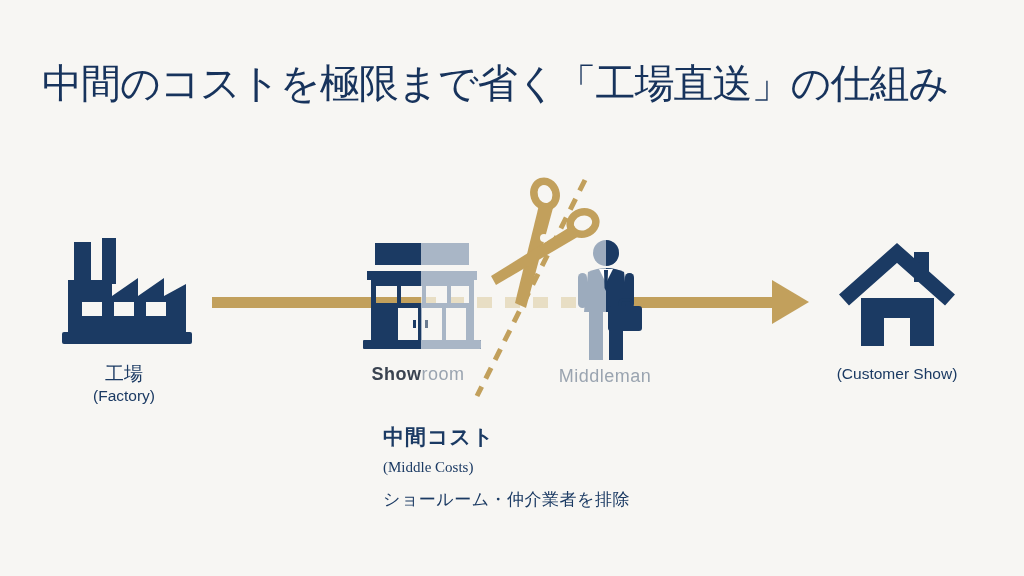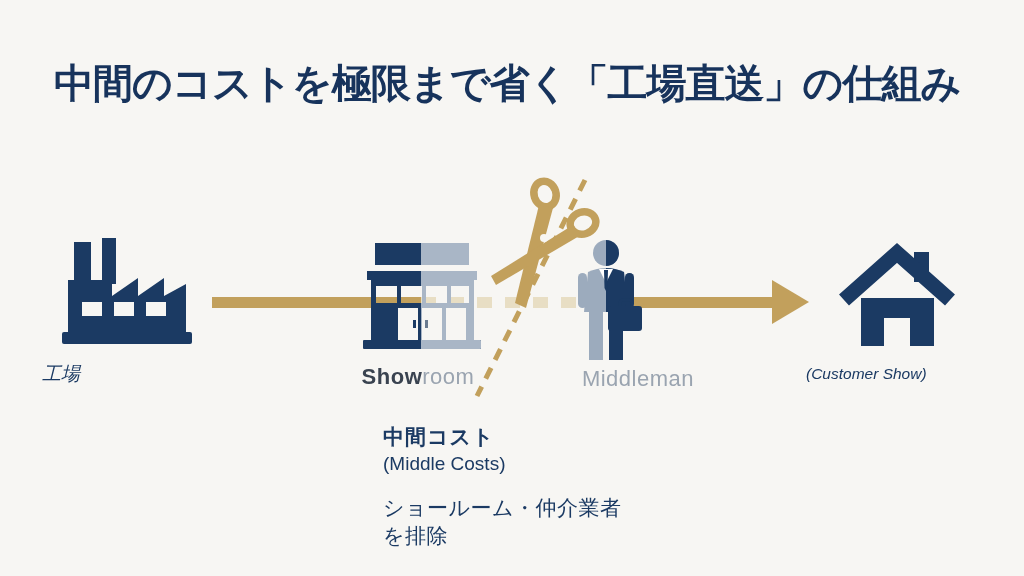--- a/index.html
+++ b/index.html
@@ -3,39 +3,39 @@
 <meta charset="utf-8">
 <style>
   :root{
     --bg:#f7f6f3; --navy:#1b3a63; --title:#17335c; --gold:#c2a05c;
     --beige:#e8dec4; --muted:#a9b6c6; --muted2:#9cabbd;
     --graylabel:#9aa4b0; --showlabel:#3a4350; --white:#ffffff;
   }
   *{margin:0;padding:0;box-sizing:border-box;}
   body{background:#dcdcdc;font-family:"Liberation Sans","DejaVu Sans",sans-serif;}
   .slide{position:relative;width:1024px;height:576px;background:var(--bg);overflow:hidden;}
-  .title{position:absolute;left:54px;top:56px;width:940px;font-size:40px;font-weight:700;
+  .title{position:absolute;left:42px;top:56px;width:940px;font-size:40px;font-weight:400;
          color:var(--title);letter-spacing:-1px;white-space:nowrap;}
   .bar{position:absolute;top:297px;height:11px;z-index:1;}
   .bar-solid{background:var(--gold);}
   .bar-dash{background:repeating-linear-gradient(to right,var(--beige) 0 15px,transparent 15px 28px);}
   .arrowhead{position:absolute;left:772px;top:280px;width:0;height:0;z-index:1;
              border-left:37px solid var(--gold);border-top:22px solid transparent;border-bottom:22px solid transparent;}
   .icon{position:absolute;z-index:3;}
   .scissors{z-index:4;}
   .cutline{position:absolute;z-index:2;}
-  .label{position:absolute;text-align:left;color:var(--navy);line-height:1.25;font-style:italic;}
+  .label{position:absolute;text-align:center;color:var(--navy);line-height:1.25;}
   .label .main{font-size:19px;font-weight:500;}
   .label .sub{font-size:15.5px;font-weight:400;}
-  .en-label{position:absolute;text-align:center;font-size:22px;color:var(--graylabel);letter-spacing:.5px;}
+  .en-label{position:absolute;text-align:center;font-size:18px;color:var(--graylabel);letter-spacing:.5px;}
   .en-label .strong{color:var(--showlabel);font-weight:600;}
   .costs{position:absolute;left:383px;top:423px;width:260px;color:var(--navy);}
   .costs .c-title{font-size:21px;font-weight:600;letter-spacing:1px;}
-  .costs .c-sub{font-size:19px;margin-top:2px;}
-  .costs .c-note{font-size:21px;margin-top:19px;letter-spacing:.5px;}
+  .costs .c-sub{font-size:15px;margin-top:8px;font-family:Liberation Serif, serif;}
+  .costs .c-note{font-size:17px;margin-top:12px;letter-spacing:.5px;}
   .fill-navy{fill:var(--navy);} .fill-muted{fill:var(--muted);} .fill-muted2{fill:var(--muted2);}
   .fill-gold{fill:var(--gold);} .fill-bgc{fill:var(--bg);} .fill-white{fill:var(--white);}
   .stroke-navy{stroke:var(--navy);fill:none;} .stroke-gold{stroke:var(--gold);fill:none;}
 </style>
 </head>
 <body>
 
 <div class="slide">
 
   <div class="title">中間のコストを極限まで省く「工場直送」の仕組み</div>
@@ -47,20 +47,21 @@
 
   <svg class="icon" style="left:62px;top:238px;" width="134" height="110" viewBox="0 0 134 110">
     <rect class="fill-navy" x="12" y="4" width="17" height="42"></rect>
     <rect class="fill-navy" x="40" y="0" width="14" height="46"></rect>
     <path class="fill-navy" fill-rule="evenodd" d="M6,96 V42 H50 V58 L76,40 V58 L102,40 V58 L124,46 V96 Z
          M20,64 h20 v14 h-20 Z M52,64 h20 v14 h-20 Z M84,64 h20 v14 h-20 Z"></path>
     <rect class="fill-navy" x="0" y="94" width="130" height="12" rx="2"></rect>
   </svg>
   <div class="label" style="left:42px;top:362px;width:164px;">
     <div class="main">工場</div>
+    <div class="sub">(Factory)</div>
   </div>
 
   <svg class="icon" style="left:363px;top:243px;" width="118" height="106" viewBox="0 0 118 106">
     <defs>
       <g id="shop-shape">
         <rect x="12" y="0" width="94" height="22"></rect>
         <rect x="4" y="28" width="110" height="9"></rect>
         <rect x="8" y="37" width="103" height="6"></rect>
         <rect x="8" y="43" width="5" height="17"></rect>
         <rect x="34" y="43" width="4" height="17"></rect>
@@ -117,21 +118,21 @@
     </defs>
     <use href="#mm-shape" class="fill-muted2"></use>
     <g clip-path="url(#mm-right)">
         <use href="#mm-shape" class="fill-navy"></use>
       </g>
     <polygon class="fill-white" points="29,31 43,31 36,45"></polygon>
     <path class="fill-navy" d="M34,32 L38,32 L37.5,50 L36,53 L34.5,50 Z"></path>
     <path class="stroke-navy" stroke-width="3" d="M50,68 v-3 a3,3 0 0 1 3,-3 h6 a3,3 0 0 1 3,3 v3"></path>
     <rect class="fill-navy" x="38" y="68" width="34" height="25" rx="3"></rect>
   </svg>
-  <div class="en-label" style="left:544px;top:366px;width:150px;text-align:right;">Middleman</div>
+  <div class="en-label" style="left:530px;top:366px;width:150px;">Middleman</div>
 
   <svg class="icon" style="left:836px;top:240px;" width="122" height="112" viewBox="0 0 122 112">
     <rect class="fill-navy" x="78" y="12" width="15" height="30"></rect>
     <path class="stroke-navy" stroke-width="15" d="M8,60 L61,13 L114,60"></path>
     <rect class="fill-navy" x="25" y="58" width="23" height="48"></rect>
     <rect class="fill-navy" x="48" y="58" width="26" height="20"></rect>
     <rect class="fill-navy" x="74" y="58" width="24" height="48"></rect>
   </svg>
   <div class="label" style="left:806px;top:364px;width:182px;">
     <div class="sub">(Customer Show)</div>

